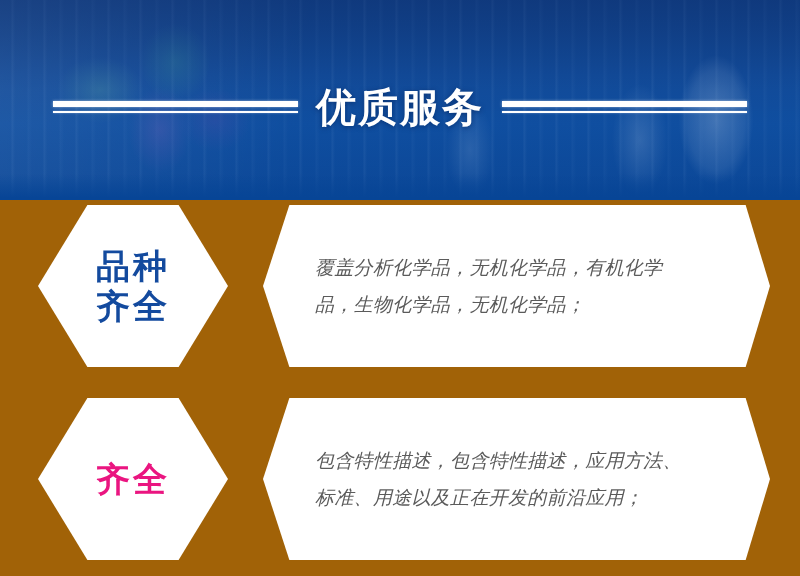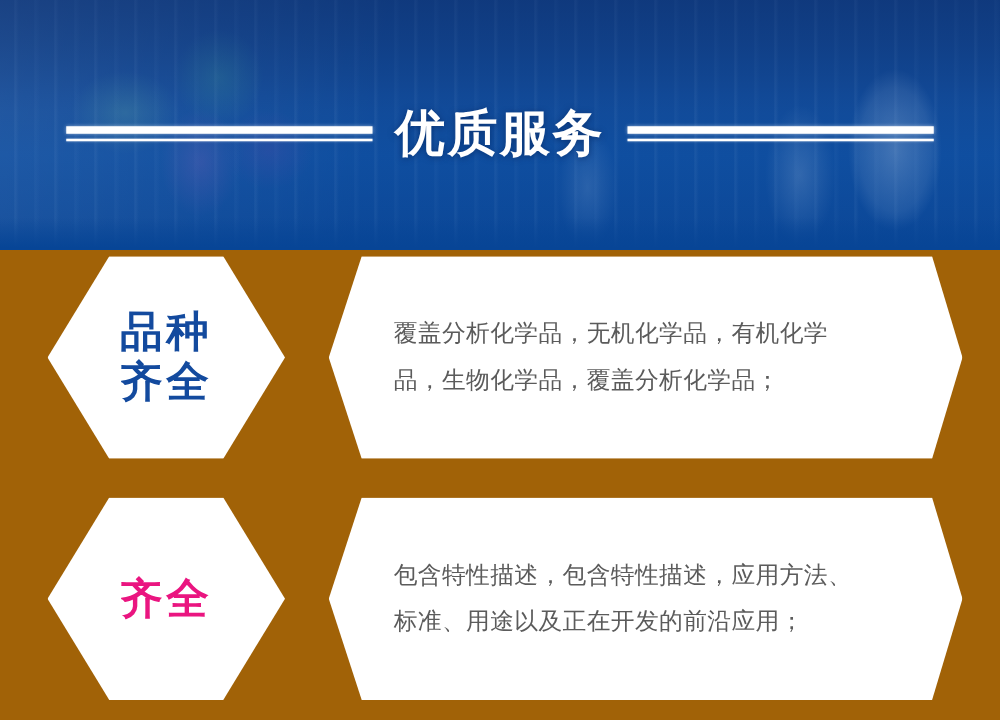--- a/index.html
+++ b/index.html
@@ -167,21 +167,21 @@
     align-items: center;
   }
   .panel-text {
     padding-left: 52px;
     padding-right: 58px;
     color: #5b5b5b;
     font-size: 19px;
     line-height: 1.95;
     letter-spacing: 0.3px;
   }
-  .panel-text .ln { display: block; white-space: nowrap; }
+  .panel-text .ln { display: block; white-space: nowrap; font-style: italic; }
 </style>
 </head>
 <body>
 
 <div class="page">
 
   <div class="hero">
     <div class="hero-photo"></div>
     <div class="hero-overlay"></div>
 
@@ -205,21 +205,21 @@
   <div class="rows">
 
     <div class="row row-1">
       <div class="badge badge-blue">
         <span class="badge-line">品种</span>
         <span class="badge-line">齐全</span>
       </div>
       <div class="panel">
         <div class="panel-text">
           <span class="ln">覆盖分析化学品，无机化学品，有机化学</span>
-          <span class="ln">品，生物化学品，覆盖分析化学品；</span>
+          <span class="ln">品，生物化学品，无机化学品；</span>
         </div>
       </div>
     </div>
 
     <div class="row row-2">
       <div class="badge badge-pink">
         <span class="badge-line">齐全</span>
       </div>
       <div class="panel">
         <div class="panel-text">

